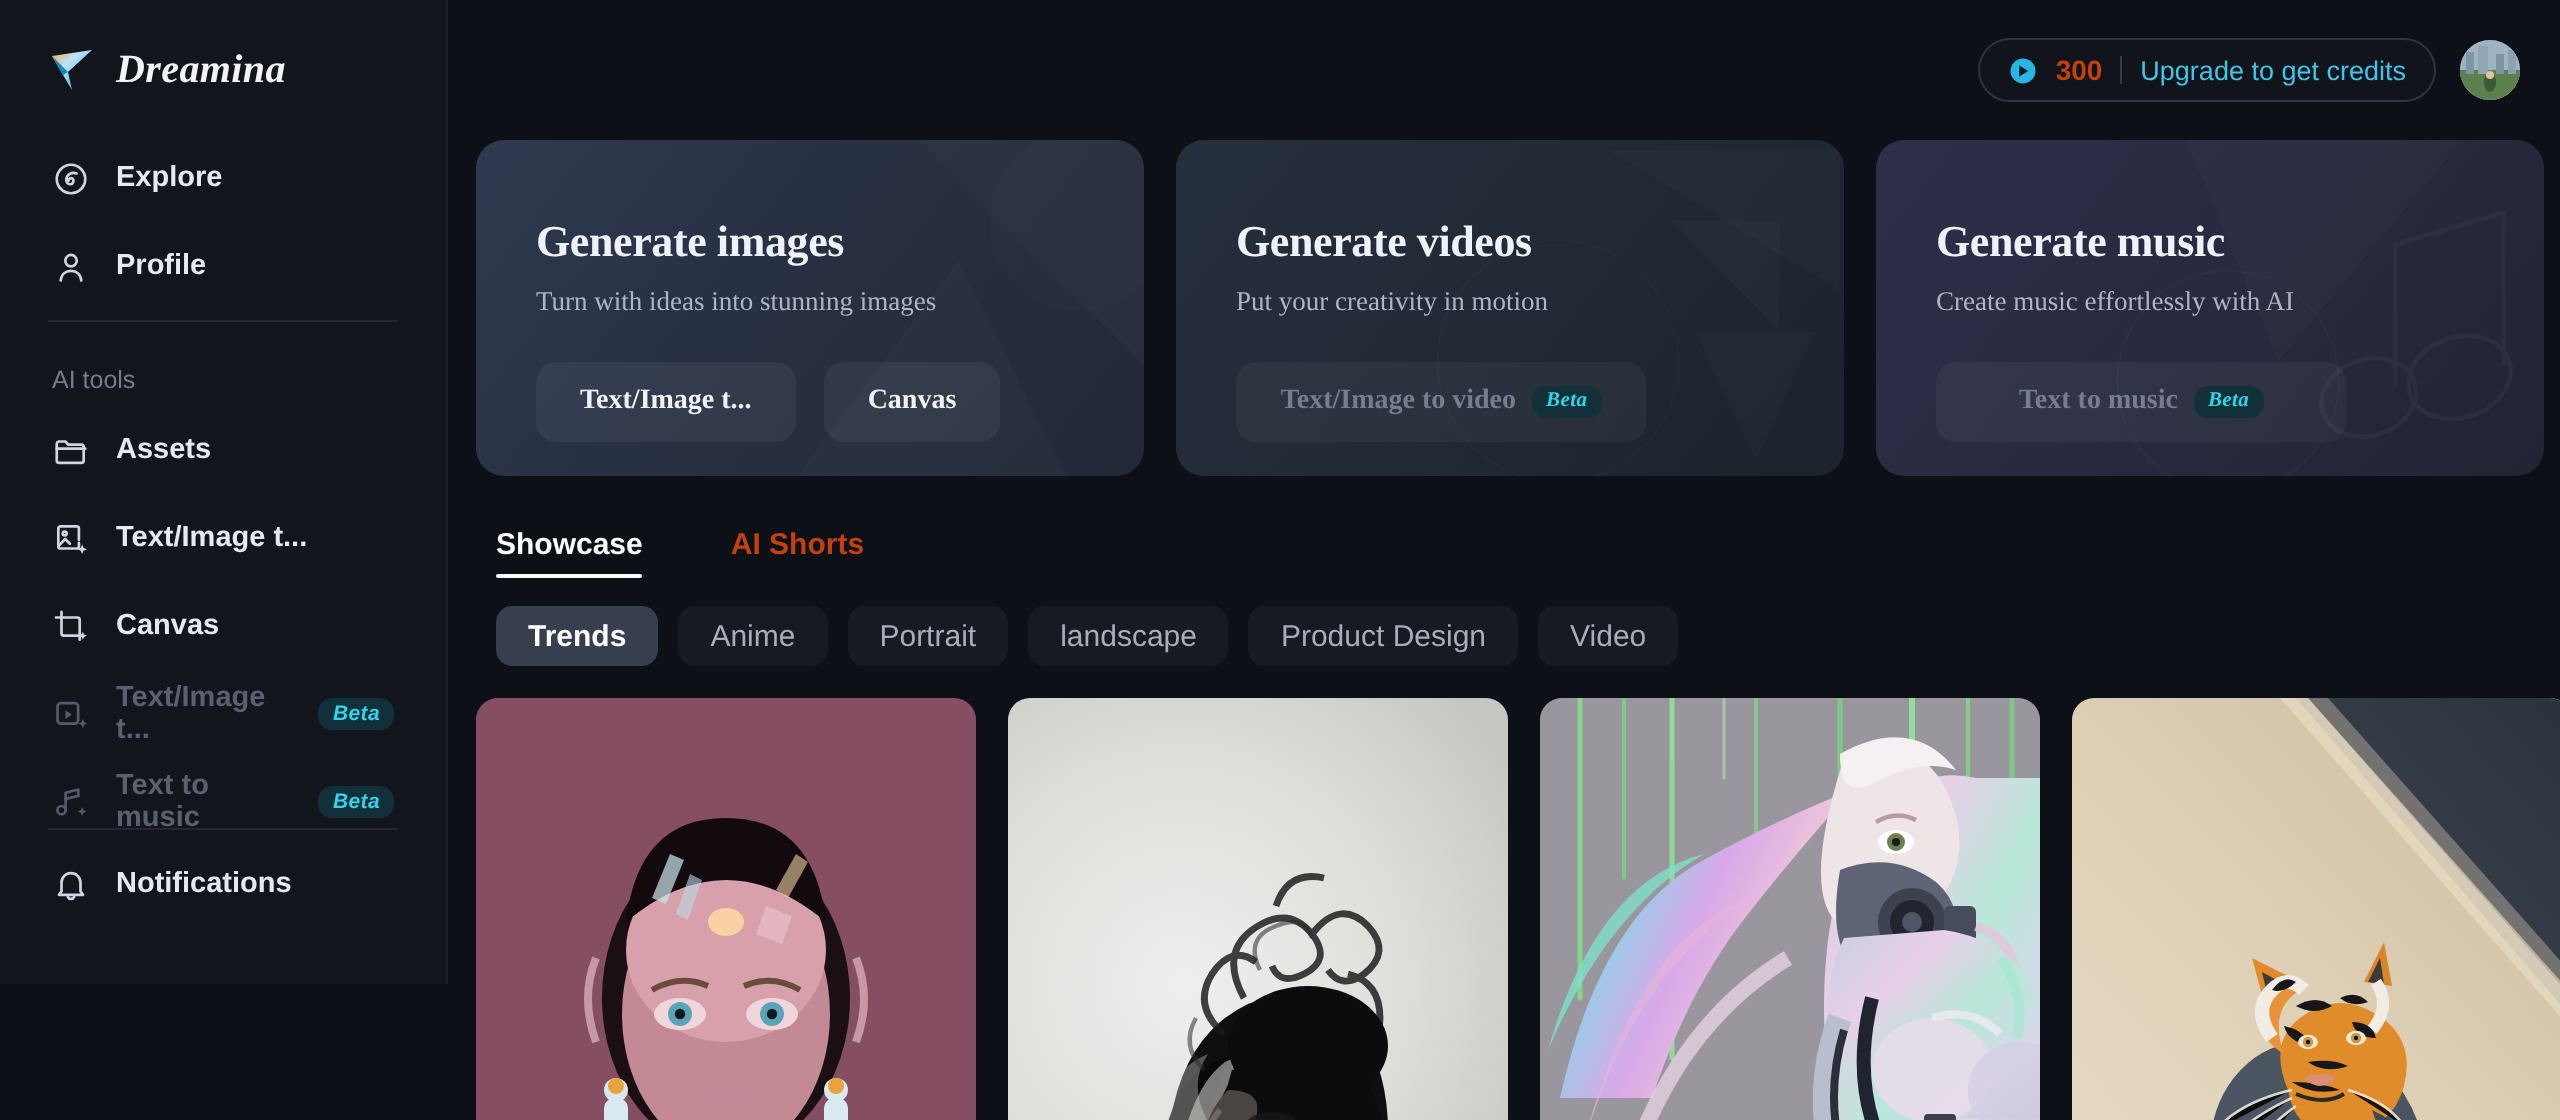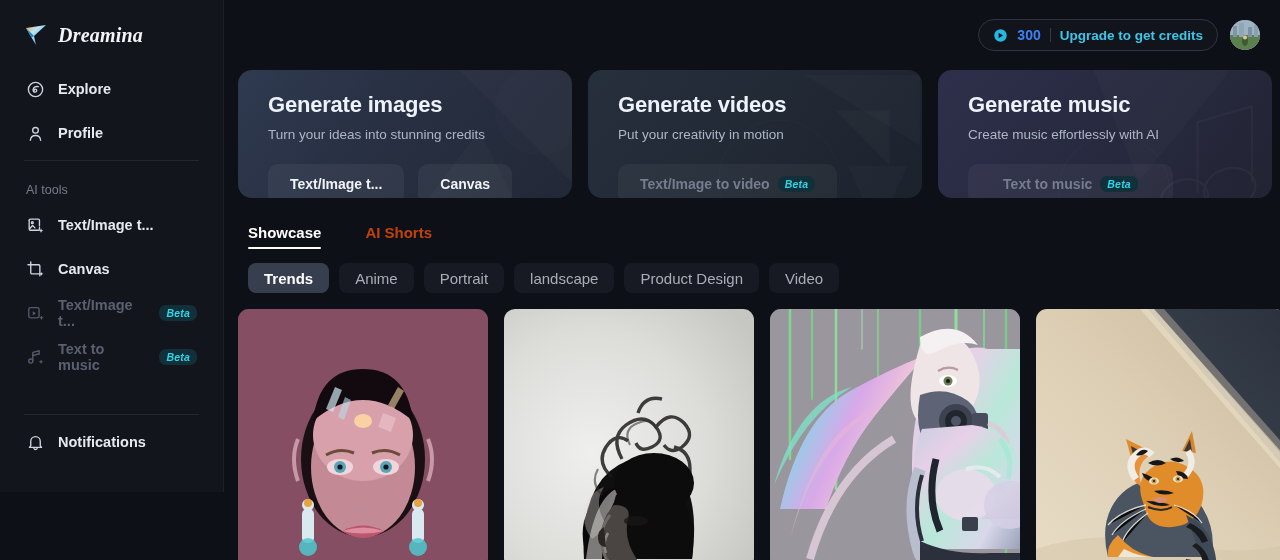--- a/index.html
+++ b/index.html
@@ -73,35 +73,36 @@
     justify-content: flex-end; padding: 0 20px 0 0; gap: 12px;
   }
   .credits {
     display: flex; align-items: center; gap: 9px;
     border: 1px solid #2e3440;
     border-radius: 18px;
     height: 32px; padding: 0 14px;
     background: #11141b;
   }
   .coin { width: 15px; height: 15px; flex: 0 0 15px; }
-  .credit-num { font-size: 14px; font-weight: 700; color: #3b82f6; }
+  .credit-num { font-size: 14px; font-weight: 700; color: #c2410c; }
   .credit-sep { width: 1px; height: 14px; background: #343b48; }
-  .upgrade { font-size: 13.5px; font-weight: 700; color: #3fc5e8; cursor: pointer; }
+  .upgrade { font-size: 13.5px; font-weight: 400; color: #3fc5e8; cursor: pointer; }
   .avatar {
     width: 30px; height: 30px; border-radius: 50%;
     overflow: hidden; flex: 0 0 30px; position: relative;
     background: #5d7a8c;
   }
 
   
   .cards { display: flex; gap: 16px; padding: 0 8px 0 14px; }
   .card {
-    flex: 1; height: 128px; border-radius: 14px;
+    flex: 1; height: 168px; border-radius: 14px;
     position: relative; overflow: hidden;
-    padding: 22px 0 0 30px;
+    padding: 38px 0 0 30px;
+    font-family: Liberation Serif, serif;
   }
   .card-1 { background: linear-gradient(128deg,#2f3a50 0%,#283043 42%,#222836 100%); }
   .card-2 { background: linear-gradient(128deg,#262f3c 0%,#222a36 45%,#1c222c 100%); }
   .card-3 { background: linear-gradient(128deg,#2e2f4a 0%,#282a41 45%,#222433 100%); }
   .card-deco { position: absolute; inset: 0; pointer-events: none; }
   .card-title {
     font-size: 22px; font-weight: 700; color: #eef2fa;
     position: relative; z-index: 2; letter-spacing: -.2px;
   }
   .card-sub {
@@ -193,20 +194,29 @@
           <circle cx="12" cy="8" r="3.6"></circle>
           <path d="M5.5 20.5 c0.5 -4 3.3 -6 6.5 -6 s6 2 6.5 6"></path>
         </svg>
       </span>
       <span class="lbl">Profile</span>
     </div>
 
     <div class="divider"></div>
     <div class="section-title">AI tools</div>
 
+    <div class="nav-item">
+      <span class="ico">
+        <svg viewBox="0 0 24 24" fill="none" stroke="#cfd4de" stroke-width="1.7" stroke-linecap="round" stroke-linejoin="round">
+          <path d="M3 7.5 a1.5 1.5 0 0 1 1.5 -1.5 h4 l1.8 2 h8.2 a1.5 1.5 0 0 1 1.5 1.5 V18 a1.5 1.5 0 0 1 -1.5 1.5 H4.5 A1.5 1.5 0 0 1 3 18 Z"></path>
+          <path d="M3 10.5 h18"></path>
+        </svg>
+      </span>
+      <span class="lbl">Assets</span>
+    </div>
 
     <div class="nav-item">
       <span class="ico">
         <svg viewBox="0 0 24 24" fill="none" stroke="#cfd4de" stroke-width="1.7" stroke-linecap="round" stroke-linejoin="round">
           <path d="M4 5.5 a1.5 1.5 0 0 1 1.5 -1.5 h10 a1.5 1.5 0 0 1 1.5 1.5 v7"></path>
           <path d="M17 14.5 v2 a1.5 1.5 0 0 1 -1.5 1.5 h-10 A1.5 1.5 0 0 1 4 16.5 V5.5"></path>
           <circle cx="8" cy="8.5" r="1.2"></circle>
           <path d="M4.5 16 l3.8 -4 l3 3"></path>
           <path d="M19 15.5 l.9 2.1 l2.1 .9 l-2.1 .9 l-.9 2.1 l-.9 -2.1 l-2.1 -.9 l2.1 -.9 Z" fill="#cfd4de" stroke="none"></path>
         </svg>
@@ -294,21 +304,21 @@
 
     <div class="cards">
 
       <div class="card card-1">
         <svg class="card-deco" viewBox="0 0 332 168" preserveAspectRatio="none">
           <path d="M200 -20 L340 -20 L340 120 Z" fill="#ffffff" opacity="0.022"></path>
           <path d="M150 180 L240 60 L300 180 Z" fill="#ffffff" opacity="0.018"></path>
           <circle cx="300" cy="40" r="45" fill="#ffffff" opacity="0.012"></circle>
         </svg>
         <div class="card-title">Generate images</div>
-        <div class="card-sub">Turn your ideas into stunning credits</div>
+        <div class="card-sub">Turn with ideas into stunning images</div>
         <div class="card-btns">
           <div class="card-btn">
             <span>Text/Image t...</span>
           </div>
           <div class="card-btn">
             <span>Canvas</span>
           </div>
         </div>
       </div>
 

